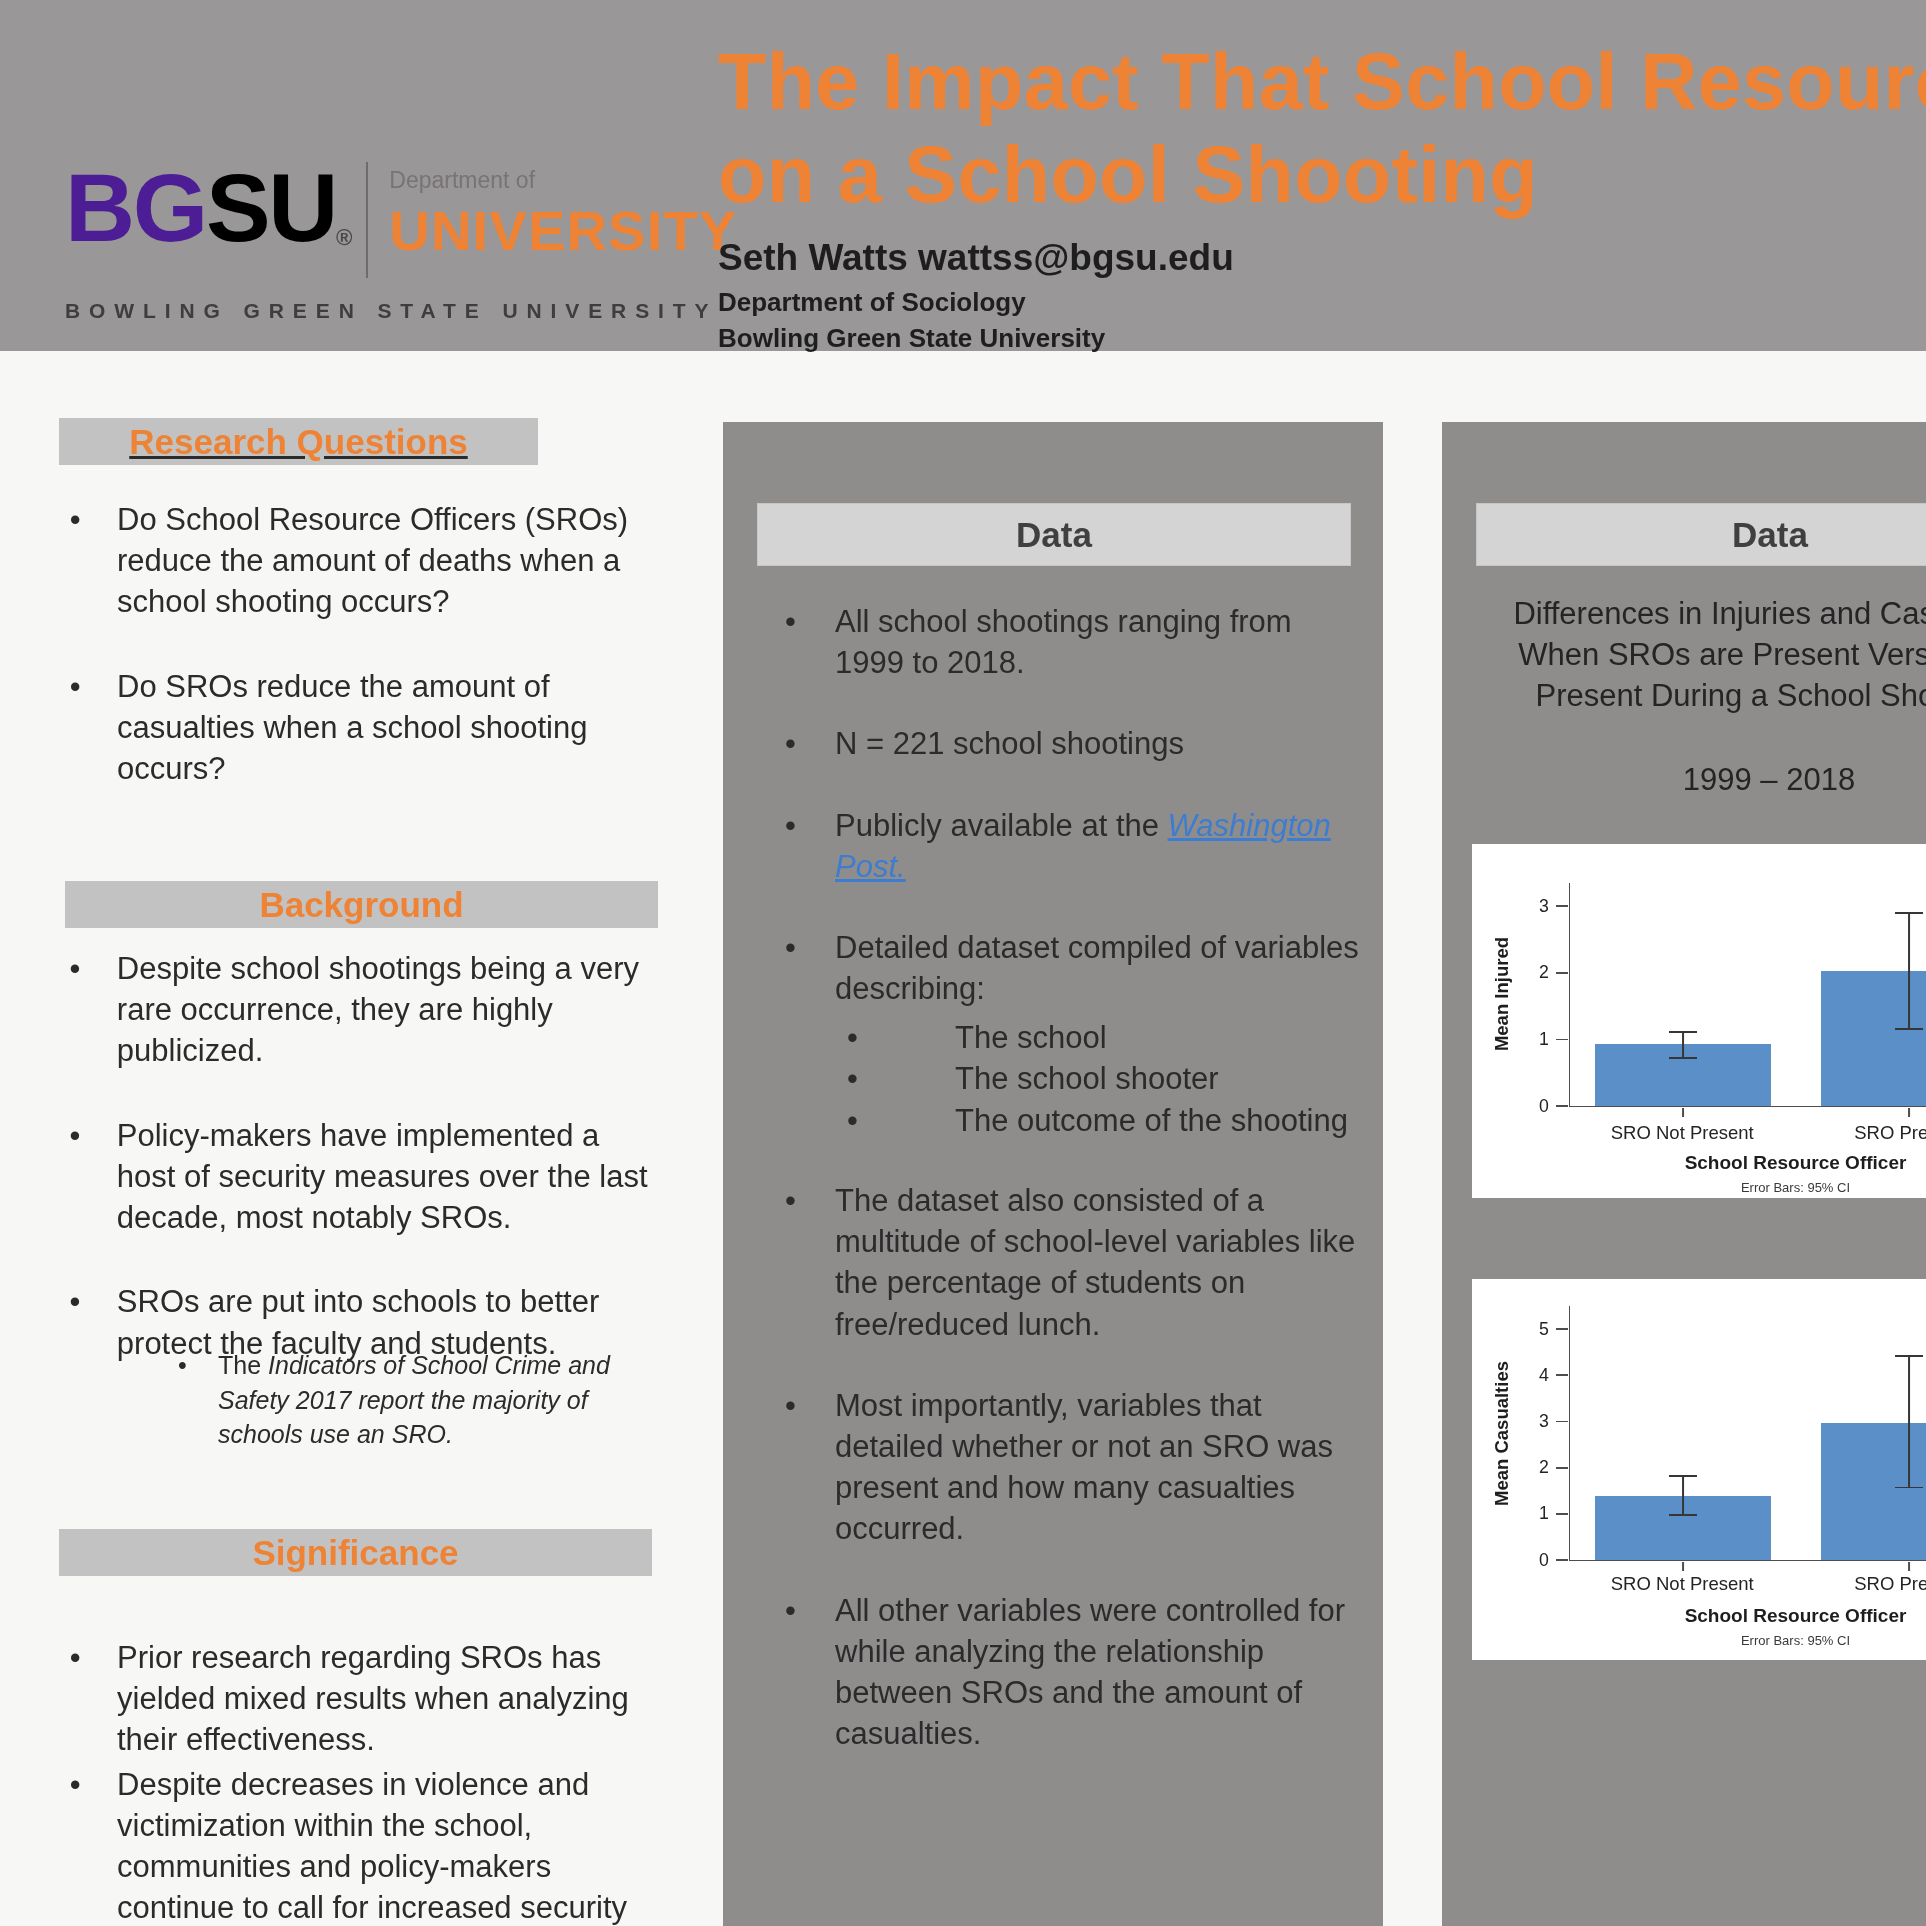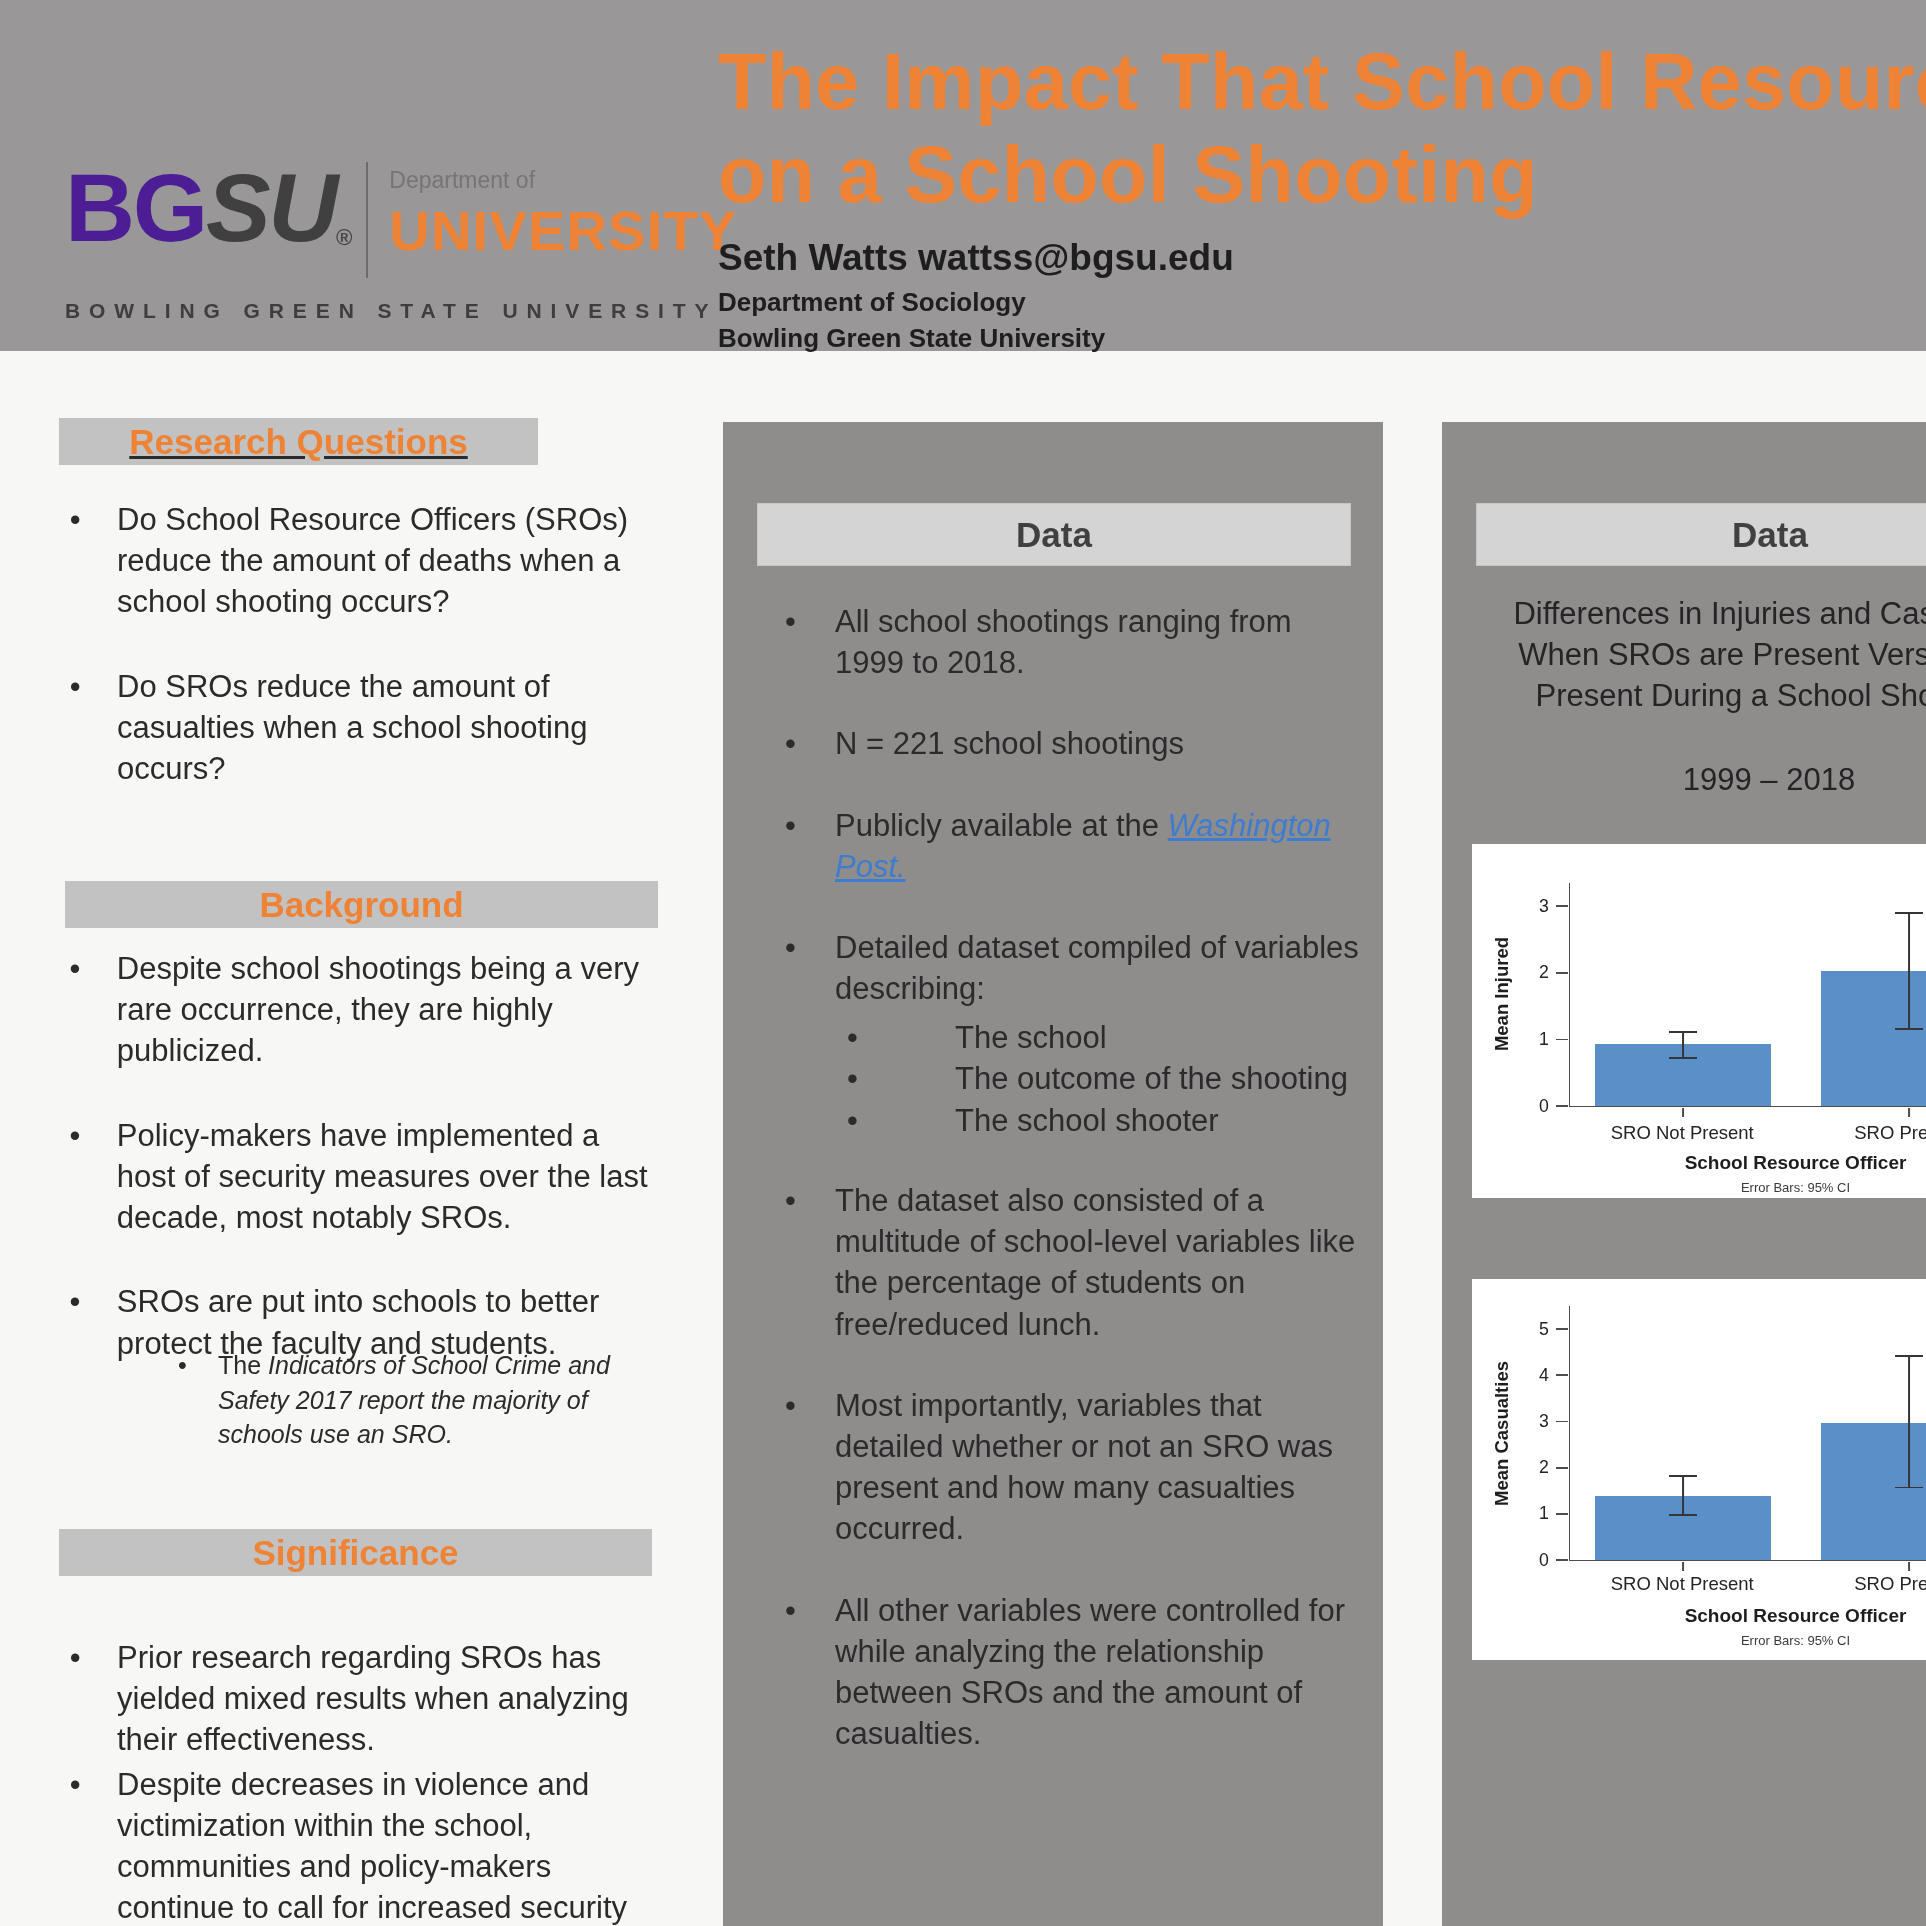--- a/index.html
+++ b/index.html
@@ -9,21 +9,21 @@
     font-family:"Liberation Sans", sans-serif;
     color:#2b2b2b;
     overflow:hidden;
   }
   
   .header{position:absolute;left:0;top:0;width:2774px;height:351px;background:#9a9798;}
   .logo{position:absolute;left:65px;top:162px;}
   .logo-row{display:flex;align-items:flex-start;}
   .logo-bgsu{font-weight:bold;font-size:97px;line-height:0.95;letter-spacing:-2.3px;white-space:nowrap;}
   .lg-bg{color:#4c1d95;}
-  .lg-su{color:#404040;font-style:italic;}
+  .lg-su{color:#000000;}
   .lg-reg{font-size:22.3px;color:#4a4848;vertical-align:-3.9px;letter-spacing:0;}
   .logo-divider{width:2.3px;height:116px;background:#6e6c6c;margin:0 21px 0 13.5px;}
   .logo-dept{padding-top:5.4px;}
   .lg-deptof{font-size:23px;color:#787474;}
   .lg-soc{font-size:56px;font-weight:bold;color:#ee8336;letter-spacing:1.2px;margin-top:3.9px;}
   .logo-univ{margin-top:21px;font-size:21px;font-weight:bold;color:#403d3d;letter-spacing:8.9px;white-space:nowrap;}
   .title-block{position:absolute;left:718px;top:35px;width:2042px;}
   .title{margin:0;color:#ee8336;font-weight:bold;font-size:79px;line-height:1.18;letter-spacing:0.4px;}
   .author{margin-top:16px;font-size:37px;font-weight:bold;color:#1e1e1e;}
   .dept{margin-top:7.7px;font-size:26px;font-weight:bold;color:#1e1e1e;}
@@ -153,22 +153,22 @@
   </div>
   <div class="p2-list">
     <ul class="bullets c2">
       <li><span>All school shootings ranging from 1999 to 2018.</span></li>
       <li><span>N = 221 school shootings</span></li>
       <li><span>Publicly available at the </span><a class="wp-link">Washington Post.</a></li>
       <li style="margin-bottom:7.7px;"><span>Detailed dataset compiled of variables describing:</span></li>
     </ul>
     <ul class="bullets c2sub" style="margin-bottom:39px;">
       <li><span>The school</span></li>
+      <li><span>The school shooter</span></li>
       <li><span>The outcome of the shooting</span></li>
-      <li><span>The school shooter</span></li>
     </ul>
     <ul class="bullets c2">
       <li><span>The dataset also consisted of a multitude of school-level variables like the percentage of students on free/reduced lunch.</span></li>
       <li><span>Most importantly, variables that detailed whether or not an SRO was present and how many casualties occurred.</span></li>
       <li><span>All other variables were controlled for while analyzing the relationship between SROs and the amount of casualties.</span></li>
     </ul>
   </div>
 </div>
 
 <div class="panel panel3">

